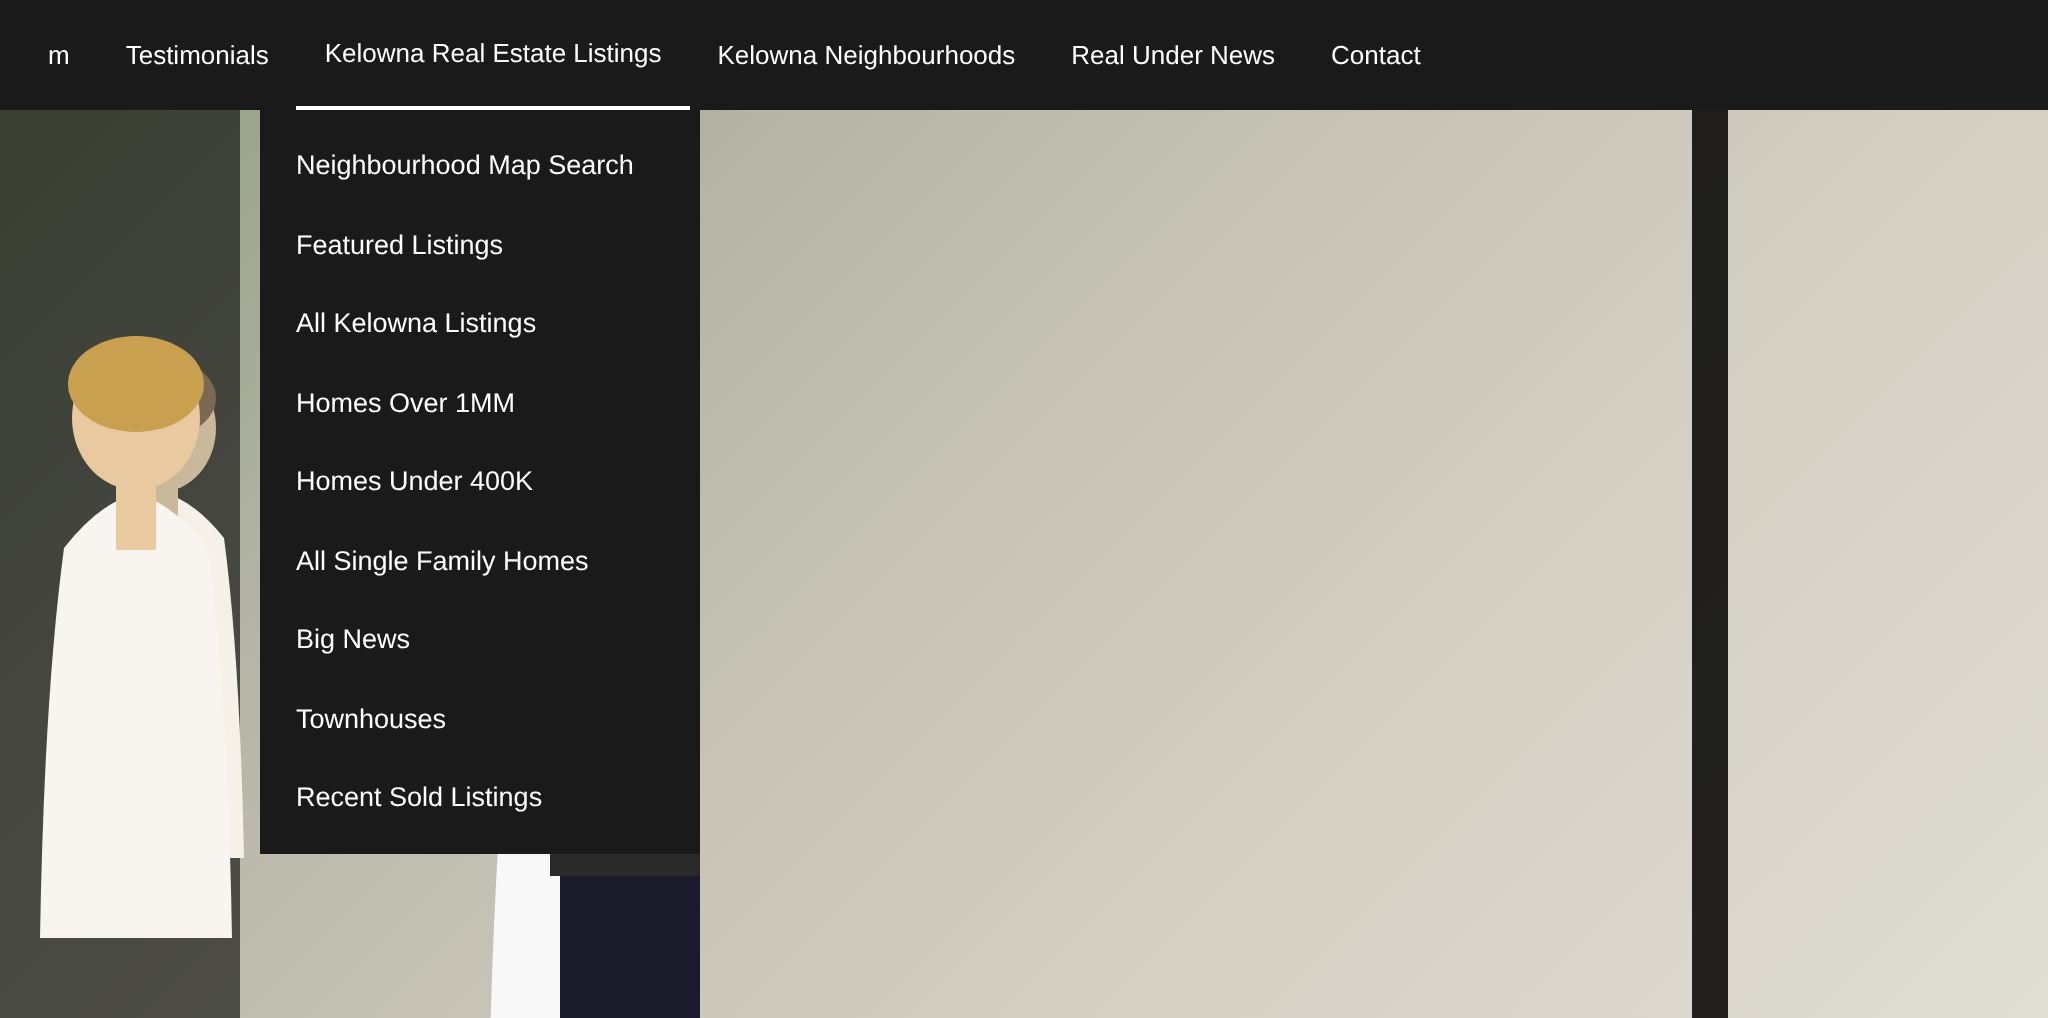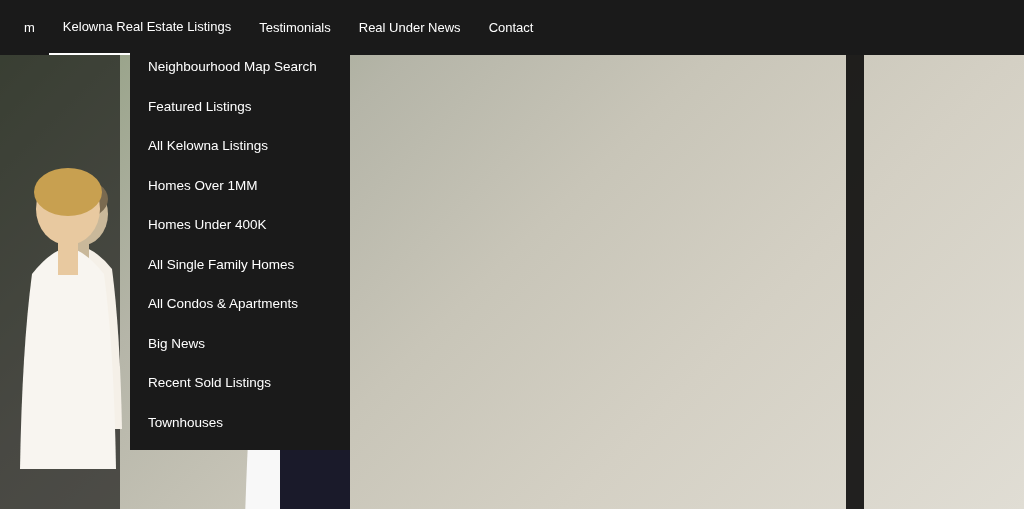--- a/index.html
+++ b/index.html
@@ -62,21 +62,21 @@
       position: relative;
     }
 
     .nav-item.active {
       border-bottom: 2px solid #fff;
     }
 
     
     .dropdown-menu {
       position: absolute;
-      top: 39px;
+      top: 55px;
       left: 130px;
       width: 220px;
       background: #1a1a1a;
       z-index: 200;
       padding: 8px 0;
     }
 
     .dropdown-item {
       padding: 11px 18px;
       color: #fff;
@@ -99,39 +99,39 @@
 <body>
 
 <div class="hero-bg"></div>
 <div class="hero-overlay-left"></div>
 <div class="hero-bar-right"></div>
 
 <nav class="navbar">
   <ul class="nav-items">
 
   <li class="nav-item">m</li>
+      <li class="nav-item">Testimonials</li>
       <li class="nav-item active">Kelowna Real Estate Listings</li>
-      <li class="nav-item">Testimonials</li>
+      <li class="nav-item">Kelowna Neighbourhoods</li>
       <li class="nav-item">Real Under News</li>
       <li class="nav-item">Contact</li>
     </ul>
 </nav>
 
 <div class="dropdown-menu">
 
 <div class="dropdown-item">Neighbourhood Map Search</div>
     <div class="dropdown-item">Featured Listings</div>
     <div class="dropdown-item">All Kelowna Listings</div>
     <div class="dropdown-item">Homes Over 1MM</div>
     <div class="dropdown-item">Homes Under 400K</div>
     <div class="dropdown-item">All Single Family Homes</div>
-    <div class="dropdown-item">All Condos &amp; Apartments</div>
     <div class="dropdown-item">Big News</div>
+    <div class="dropdown-item">Townhouses</div>
     <div class="dropdown-item">Recent Sold Listings</div>
-    <div class="dropdown-item">Townhouses</div>
   </div>
 
 <div class="figure-area">
 
   <svg style="position:absolute;bottom:0;left:30px;" width="100" height="380" viewBox="0 0 100 380">
 
     <ellipse cx="50" cy="85" rx="28" ry="32" fill="#c9b89a"></ellipse>
 
     <ellipse cx="50" cy="70" rx="28" ry="20" fill="#7a6a50"></ellipse>
 

